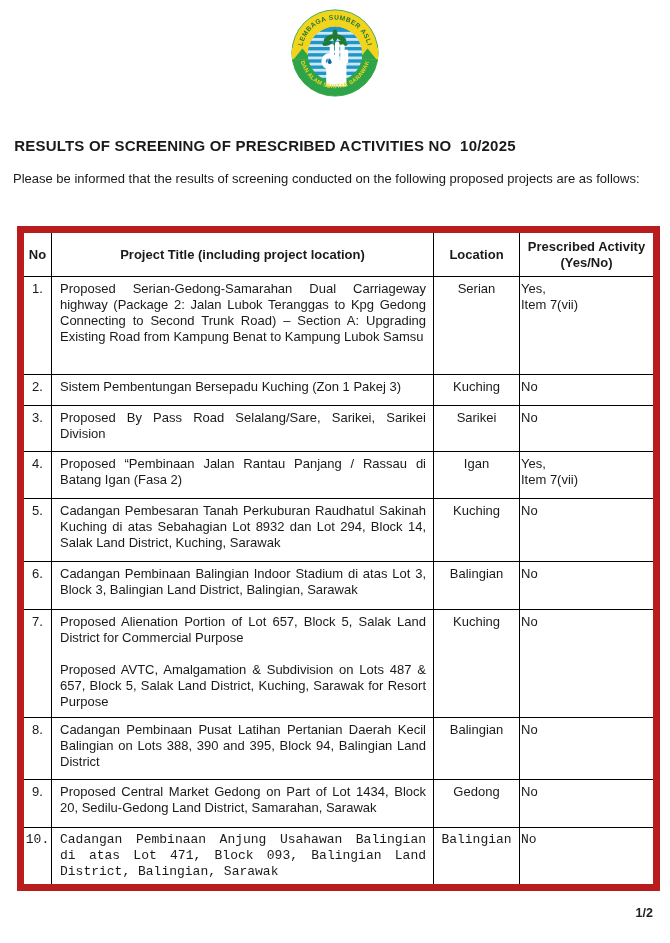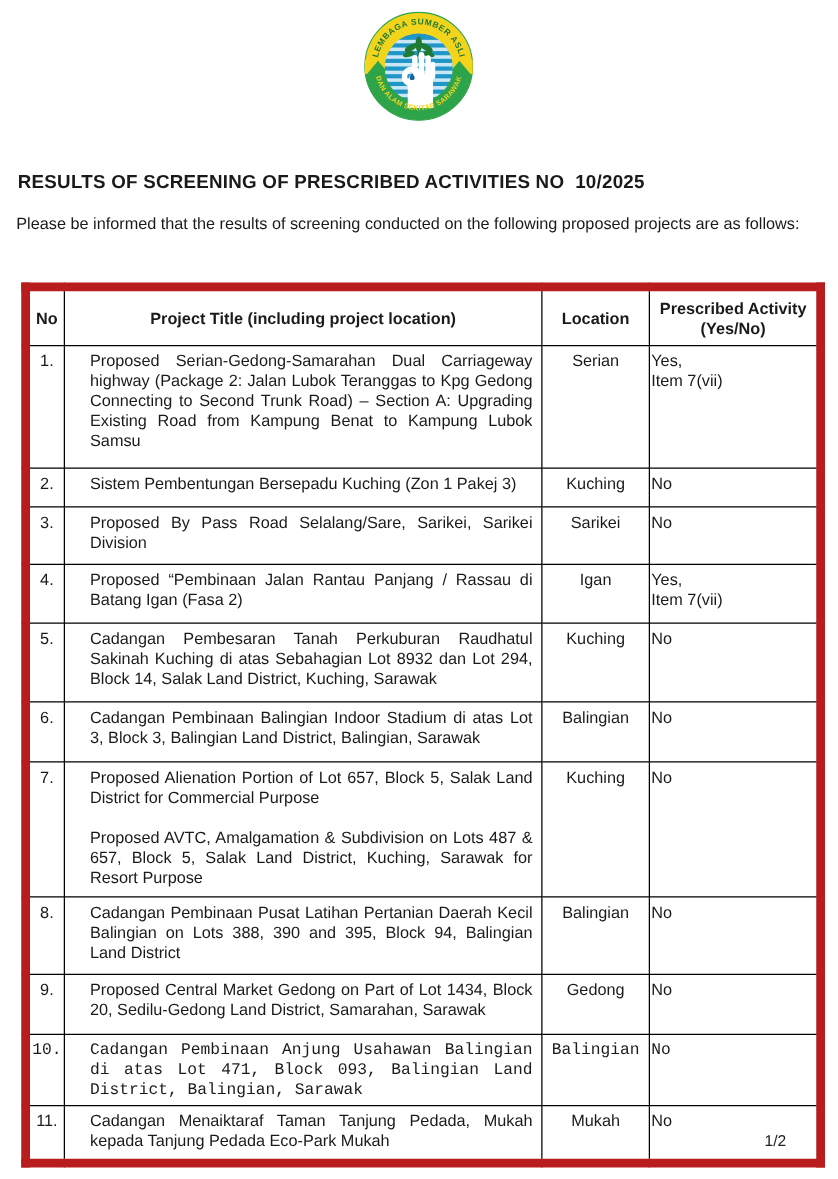--- a/index.html
+++ b/index.html
@@ -37,29 +37,29 @@
   .doc-table col.col-pa    { width: 137px; }
 
   .doc-table th, .doc-table td { border: 1px solid #000; vertical-align: top; }
   .doc-table th {
     font-weight: 700; text-align: center; vertical-align: middle;
     height: 47px; padding: 2px 4px;
   }
   .doc-table th.h-pa { white-space: pre-line; }
 
   .doc-table td.c-no    { text-align: center; padding-top: 4px; }
-  .doc-table td.c-title { text-align: justify; padding: 4px 7px 4px 20px; }
+  .doc-table td.c-title { text-align: justify; padding: 4px 7px 4px 8px; }
   .doc-table td.c-title p { margin: 0; }
   .doc-table td.c-title p + p { margin-top: 16px; }
   .doc-table td.c-loc   { text-align: center; padding-top: 4px; }
   .doc-table td.c-pa    { text-align: left; padding-top: 4px; white-space: pre-line; }
 
   .page-num {
-    position: absolute; top: 906px; right: 41px;
-    font-size: 12.5px; color: #222;
+    position: absolute; top: 906px; right: 17px;
+    font-size: 12.5px; color: #222; font-weight: bold;
   }
 </style>
 </head>
 <body>
 
 <div class="page">
 
   <div class="logo-wrap">
     <svg viewBox="0 0 100 100">
       <defs>
@@ -213,26 +213,18 @@
           <td class="c-pa">No</td>
         </tr>
         <tr style="height: 31px; font-family: Liberation Mono, monospace;">
           <td class="c-no">10.</td>
           <td class="c-title">
             <p>Cadangan Pembinaan Anjung Usahawan Balingian di atas Lot 471, Block 093, Balingian Land District, Balingian, Sarawak</p>
           </td>
           <td class="c-loc">Balingian</td>
           <td class="c-pa">No</td>
         </tr>
-        <tr style="height: 46px;">
-          <td class="c-no">11.</td>
-          <td class="c-title">
-            <p>Cadangan Menaiktaraf Taman Tanjung Pedada, Mukah kepada Tanjung Pedada Eco-Park Mukah</p>
-          </td>
-          <td class="c-loc">Mukah</td>
-          <td class="c-pa">No</td>
-        </tr>
       </tbody>
   </table>
 
   <div class="page-num">1/2</div>
 
 </div>
 
 </body></html>

